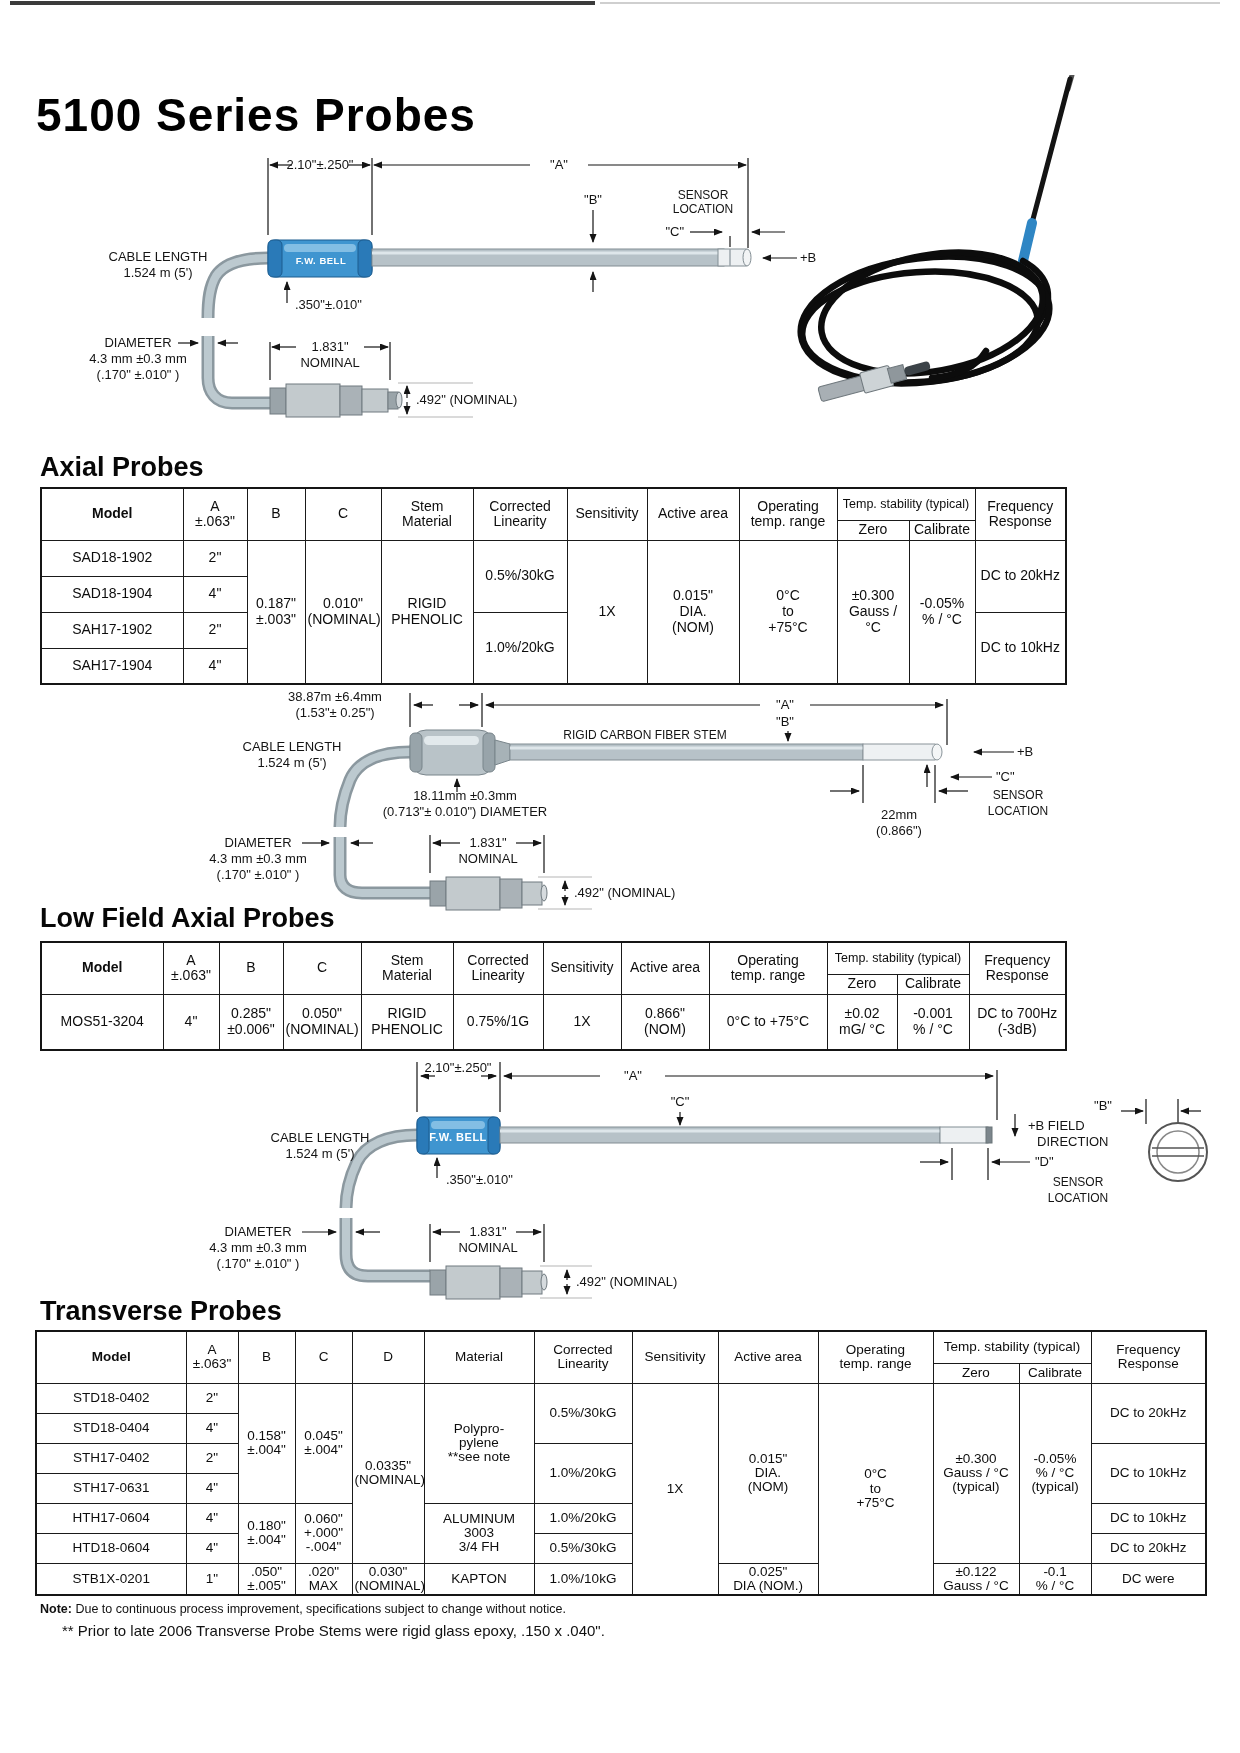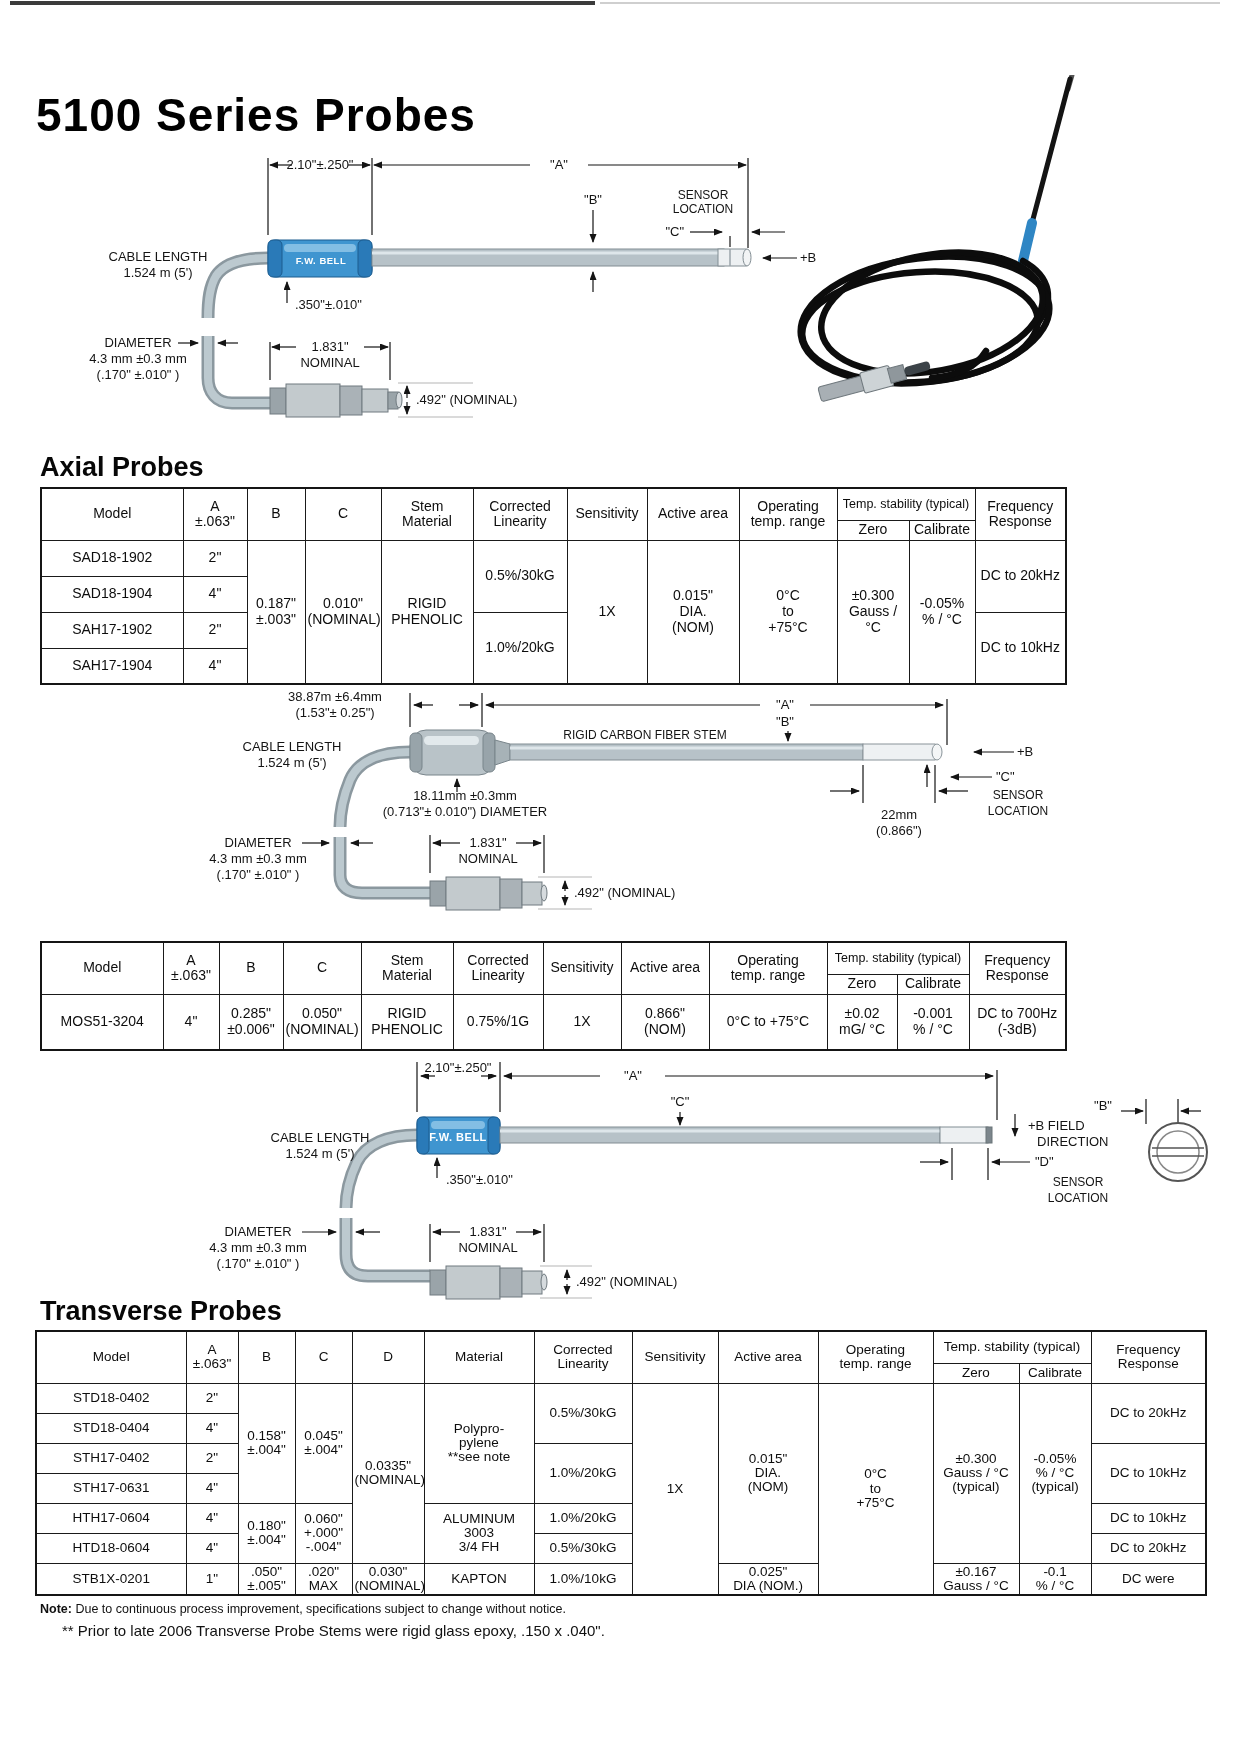--- a/index.html
+++ b/index.html
@@ -8,21 +8,21 @@
   .abs{position:absolute;}
   .title{font-size:46px;font-weight:bold;color:#000000;letter-spacing:1px;white-space:nowrap;}
   .section-h{font-size:27px;font-weight:bold;color:#070707;white-space:nowrap;}
   .scanline{background:#3b3b3b;height:4px;}
   .scanline2{background:#cfcfcf;height:2px;}
 
   .tblwrap table{border-collapse:collapse;table-layout:fixed;width:100%;border:2.5px solid #151515;}
   .tblwrap th,.tblwrap td{border:1.6px solid #1a1a1a;text-align:center;vertical-align:middle;
         white-space:pre-line;padding:1px 2px;font-size:14px;line-height:1.12;color:#0d0d0d;}
   .tblwrap thead th{font-weight:normal;}
-  .tblwrap thead tr:first-child th:first-child{font-weight:normal;margin-top:9px;}
+  .tblwrap thead tr:first-child th:first-child{font-weight:bold;margin-top:9px;}
   .tblwrap thead tr:first-child{height:32px;}
   .tblwrap thead tr:nth-child(2){height:20px;}
   .tblwrap th.ts{font-size:12.5px;padding:0;}
   #axial-table tbody tr{height:36px;}
   #lowfield-table tbody tr{height:56px;}
   #transverse-table tbody tr{height:30px;}
   #transverse-table th,#transverse-table td{font-size:13.5px;line-height:1.06;}
 
   svg text{font-family:"Liberation Sans",sans-serif;font-size:13px;fill:#141414;}
   svg text.sm{font-size:12px;}
@@ -307,20 +307,21 @@
     <text x="335" y="115" text-anchor="middle">18.11mm ±0.3mm</text>
     <text x="335" y="131" text-anchor="middle">(0.713"± 0.010") DIAMETER</text>
     <text x="128" y="162" text-anchor="middle">DIAMETER</text>
     <text x="128" y="178" text-anchor="middle">4.3 mm ±0.3 mm</text>
     <text x="128" y="194" text-anchor="middle">(.170" ±.010" )</text>
     <text x="358" y="162" text-anchor="middle">1.831"</text>
     <text x="358" y="178" text-anchor="middle">NOMINAL</text>
     <text x="444" y="212" text-anchor="start">.492" (NOMINAL)</text>
   </svg>
 
+  <div class="abs section-h" style="left:40px;top:903px;">Low Field Axial Probes</div>
 
   <div id="lowfield-table" class="abs tblwrap" style="left:40px;top:941px;width:1025px;">
       <table>
         <colgroup>
           <col style="width: 122px;">
           <col style="width: 56px;">
           <col style="width: 64px;">
           <col style="width: 78px;">
           <col style="width: 92px;">
           <col style="width: 90px;">
@@ -586,21 +587,21 @@
             <td>.050"
 ±.005"</td>
             <td>.020"
 MAX</td>
             <td>0.030"
 (NOMINAL)</td>
             <td>KAPTON</td>
             <td>1.0%/10kG</td>
             <td>0.025"
 DIA (NOM.)</td>
-            <td>±0.167
+            <td>±0.122
 Gauss / °C</td>
             <td>-0.1
 % / °C</td>
             <td>DC were</td>
           </tr>
         </tbody>
       </table>
     </div>
 
   <div class="abs note1" style="left:40px;top:1602px;">

